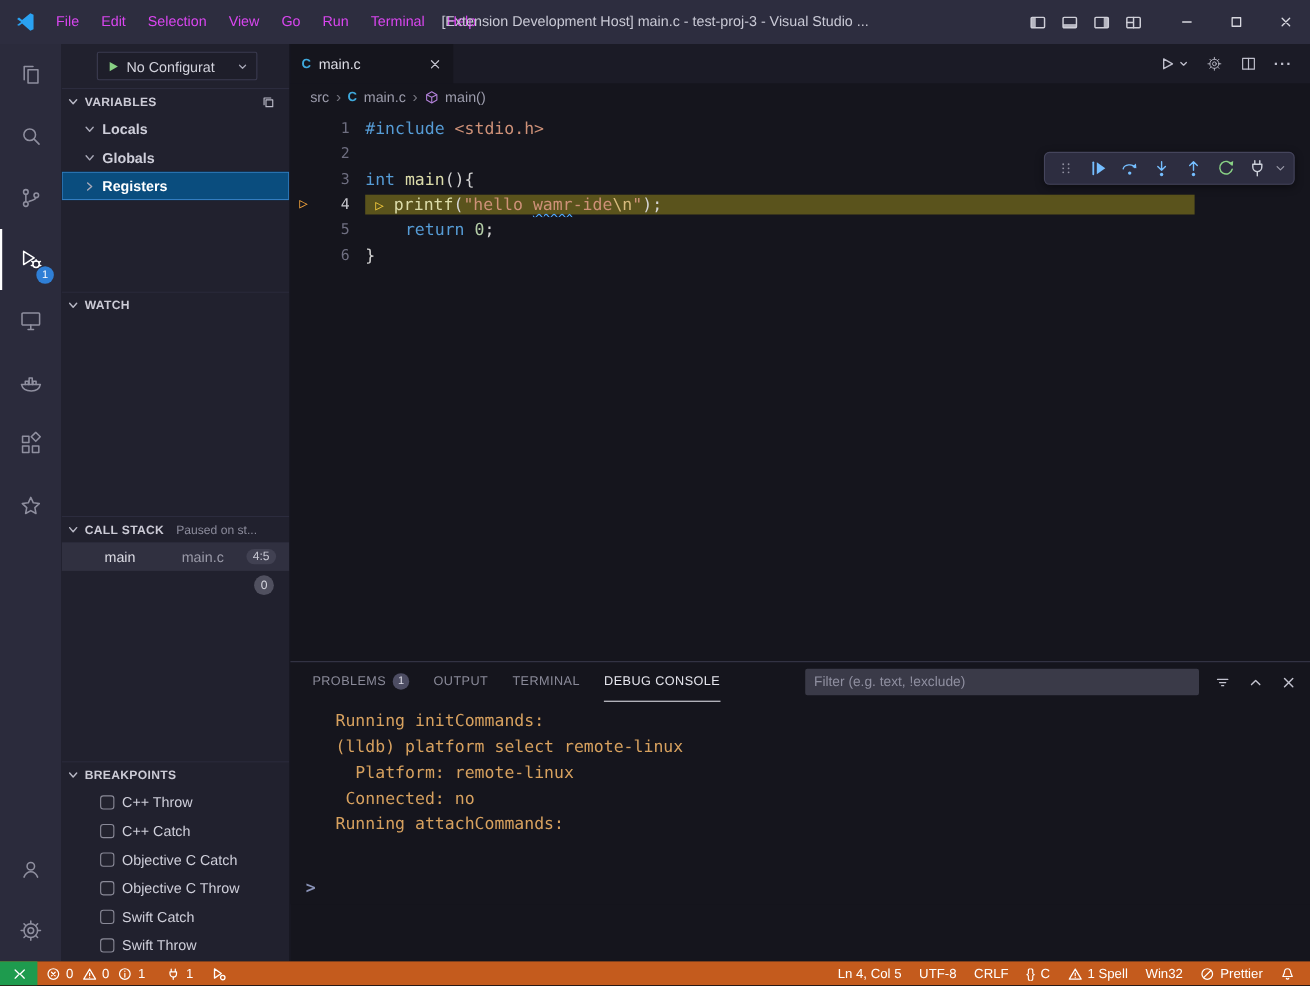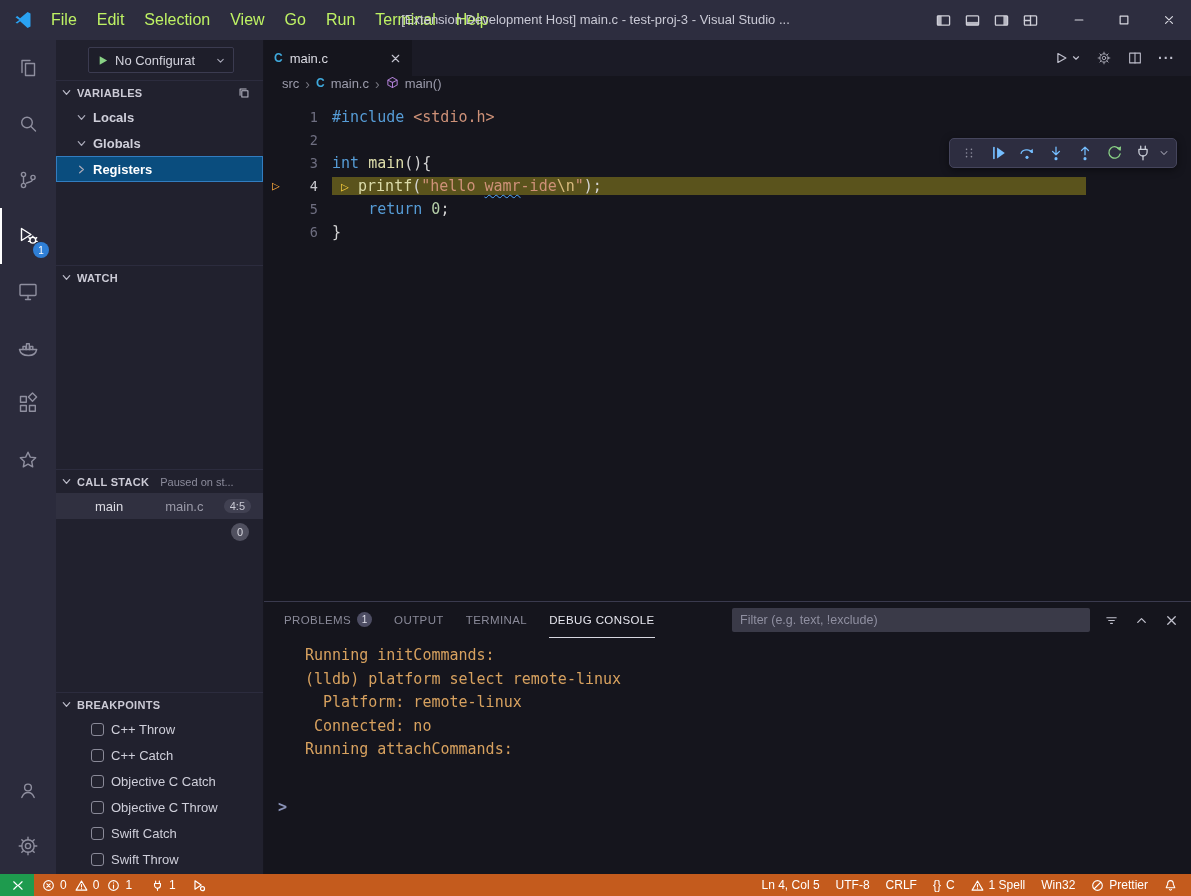--- a/index.html
+++ b/index.html
@@ -7,21 +7,21 @@
   body{font-family:"Liberation Sans","DejaVu Sans",sans-serif}
   .app{position:relative;width:1191px;height:896px;background:#15151d;overflow:hidden;color:#ccc}
   svg{display:block}
   .oicon{fill:none;stroke:currentColor;stroke-width:1.4;stroke-linecap:round;stroke-linejoin:round}
   .thin{stroke-width:1.2}
 
   
   .titlebar{position:absolute;top:0;left:0;width:100%;height:40px;background:#2d2d3f;display:flex;align-items:center}
   .logo{margin:0 8px 0 13px}
   .menubar{display:flex;height:100%}
-  .menu-item{padding:0 10px;line-height:40px;font-size:16px;color:#bef264;cursor:default}
+  .menu-item{padding:0 10px;line-height:40px;font-size:13px;color:#d946ef;cursor:default}
   .win-title{position:absolute;left:50%;transform:translateX(-50%);line-height:40px;font-size:13px;color:#c9c9d5;white-space:nowrap}
   .tb-right{margin-left:auto;display:flex;align-items:center;height:100%}
   .tb-icons{display:flex;gap:14px;margin-right:18px;color:#cfcfd8}
   .tb-icons>span{display:flex}
   .win-controls{display:flex;height:100%}
   .win-btn{width:45px;height:100%;display:flex;align-items:center;justify-content:center;color:#d8d8e0}
 
   
   .main{position:absolute;top:40px;bottom:22px;left:0;width:100%;display:flex}
 
@@ -61,21 +61,21 @@
 
   
   .editor-region{flex:1;display:flex;flex-direction:column;min-width:0}
   .tabbar{height:36px;background:#1b1b26;display:flex;flex:none}
   .tab{width:148px;background:#15151d;display:flex;align-items:center;gap:7px;padding:0 10px;font-size:13px;color:#dcdce4}
   .tab-close{margin-left:auto;color:#c5c5d0;display:flex}
   .cfile{color:#3fa9dc;font-weight:700;font-size:12px}
   .tab-actions{margin-left:auto;display:flex;align-items:center;gap:15px;padding-right:16px;color:#bfbfcc}
   .tab-actions .grp{display:flex;align-items:center;gap:2px}
   .ellipsis-glyph{font-size:14px;font-weight:700;letter-spacing:1px;color:#bfbfcc}
-  .breadcrumbs{height:24px;flex:none;display:flex;gap:6px;padding-left:18px;font-size:13px;color:#9c9cac;background:#15151d}
+  .breadcrumbs{height:24px;flex:none;display:flex;align-items:center;gap:6px;padding-left:18px;font-size:13px;color:#9c9cac;background:#15151d}
   .bc-sep{color:#75757f;font-size:14px}
   .code-area{height:501px;flex:none;position:relative;background:#15151d;padding-top:5px;overflow:hidden}
   .code-row{display:flex;align-items:center;height:23px;font-family:"DejaVu Sans Mono","Liberation Mono",monospace;font-size:15px}
   .gutter{width:24px;flex:none;text-align:center;color:#f3a33b;font-weight:700;font-size:13px}
   .lnum{width:30px;flex:none;text-align:right;color:#6e6e80;font-size:13.5px}
   .lcontent{flex:1;margin-left:14px;white-space:pre;color:#d4d4d4}
   .code-row.current .lcontent{background:var(--debug-line-highlight,#5a531c);margin-right:105px}
   .code-row.current .lnum{color:#c6c6cc}
   .seg-kw{color:var(--keyword,#569cd6)}
   .seg-fn{color:var(--function,#dcdcaa)}

